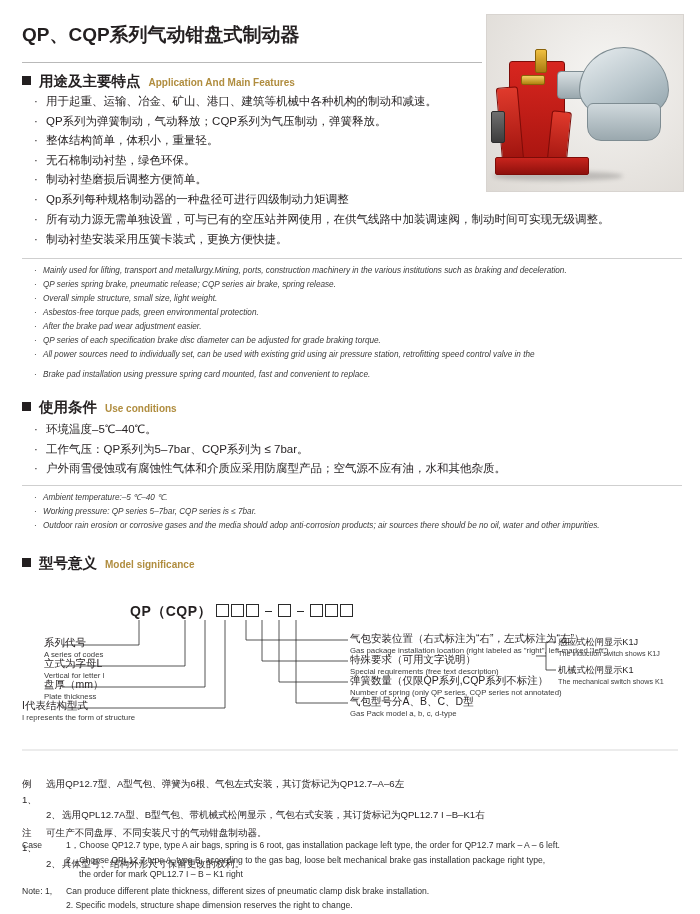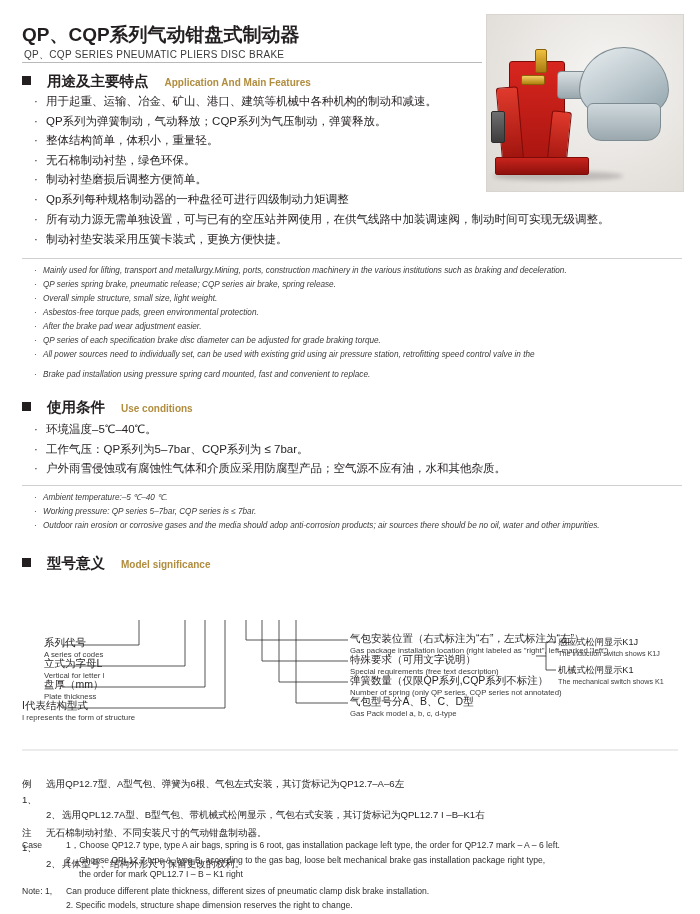--- a/index.html
+++ b/index.html
@@ -112,21 +112,21 @@
     background: rgba(0,0,0,0.18);
     border-radius:50%;
     filter: blur(2px);
   }
 
   
   .sec {
     position: absolute;
     display: flex;
     align-items: baseline;
-    gap: 16px;
+    gap: 8px;
   }
   .sec .bullet {
     width: 9px; height: 9px;
     background: #231f20;
     display: inline-block;
     position: relative;
     top: -1px;
   }
   .sec .zh {
     font-size: 14.5px;
@@ -237,21 +237,20 @@
   }
   .notes-en .row { display:flex; }
   .notes-en .tag { width: 44px; flex:none; }
 </style>
 </head>
 <body>
 
 <div class="page">
 
   <div class="title-zh">QP、CQP系列气动钳盘式制动器</div>
-  <div class="title-en">QP、CQP SERIES PNEUMATIC PLIERS DISC BRAKE</div>
   <div class="title-rule"></div>
 
   <div class="photo">
     <div class="bg-grad"></div>
     <div class="dev-shadow"></div>
     <div class="dev-body"></div>
     <div class="dev-arm-a"></div>
     <div class="dev-arm-b"></div>
     <div class="dev-pad"></div>
     <div class="dev-neck"></div>
@@ -379,20 +378,34 @@
         <span class="txt">Outdoor rain erosion or corrosive gases and the media should adop  anti-corrosion products; air sources there should be no oil, water and other impurities.</span>
       </div>
   </div>
 
   <div class="sec" style="left:22px; top:554px;">
     <span class="bullet"></span>
     <span class="zh">型号意义</span>
     <span class="en">Model significance</span>
   </div>
 
+  <div class="model-code">
+    <span class="txt">QP（CQP）</span>
+    <span>
+      <span class="box"></span><span class="box"></span><span class="box"></span>
+    </span>
+    <span class="dash"></span>
+    <span>
+      <span class="box"></span>
+    </span>
+    <span class="dash"></span>
+    <span>
+      <span class="box"></span><span class="box"></span><span class="box"></span>
+    </span>
+  </div>
 
   <svg class="lines-svg" viewBox="0 0 700 180">
     <g stroke="#2a2a2a" stroke-width="0.8" fill="none">
 
       <path d="M139,30 L139,55 L62,55"></path>
       <path d="M185,30 L185,76 L62,76"></path>
       <path d="M205,30 L205,97 L62,97"></path>
       <path d="M225,30 L225,118 L62,118"></path>
 
       <path d="M246,30 L246,50 L348,50"></path>
@@ -455,21 +468,21 @@
         <span class="tag">例1、</span>
         <span>选用QP12.7型、A型气包、弹簧为6根、气包左式安装，其订货标记为QP12.7–A–6左</span>
       </div>
     <div class="row">
         <span class="tag"></span>
         <span class="sub">2、</span>
         <span>选用QPL12.7A型、B型气包、带机械式松闸显示，气包右式安装，其订货标记为QPL12.7 I –B–K1右</span>
       </div>
     <div class="row" style="margin-top:2px;">
         <span class="tag">注1、</span>
-        <span>无石棉制动衬垫、不同安装尺寸的气动钳盘制动器。</span>
+        <span>可生产不同盘厚、不同安装尺寸的气动钳盘制动器。</span>
       </div>
     <div class="row">
         <span class="tag"></span>
         <span class="sub">2、</span>
         <span>具体型号、结构外形尺寸保留更改的权利。</span>
       </div>
   </div>
 
   <div class="notes-en" style="left:22px; top:838px; width:670px;">
     <div class="row">

